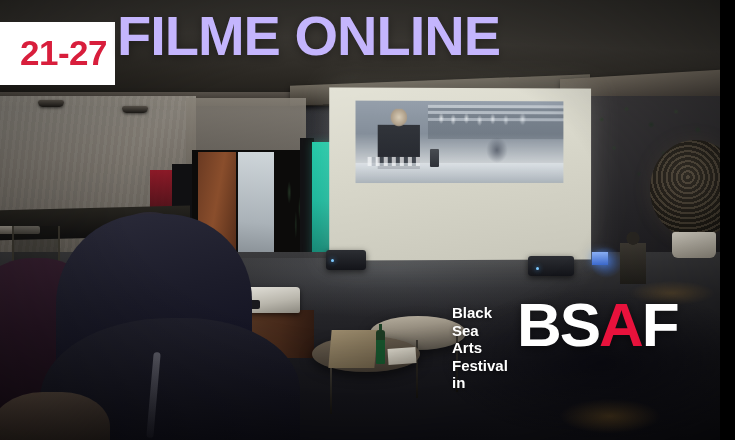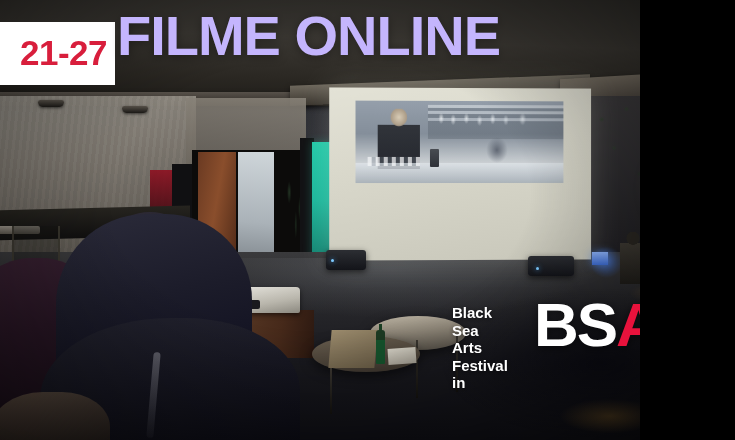--- a/index.html
+++ b/index.html
@@ -6,21 +6,21 @@
     margin: 0;
     padding: 0;
     background: #000;
   }
   body {
     font-family: "Liberation Sans", sans-serif;
   }
 
   .poster {
     position: relative;
-    width: 640px;
+    width: 720px;
     height: 440px;
     overflow: hidden;
     background: #0a0a12;
   }
 
   
   .photo {
     position: absolute;
     inset: 0;
     overflow: hidden;
@@ -466,21 +466,20 @@
   }
   .logo-bsaf {
     color: #ffffff;
     font-size: 62px;
     font-weight: bold;
     line-height: 0.82;
     letter-spacing: -2px;
     display: flex;
     align-items: center;
     text-shadow: 0 2px 8px rgba(0,0,0,.5);
-    margin-left: 17px;
   }
   .logo-a-red {
     color: #E8123C;
     font-size: 62px;
     font-weight: bold;
     letter-spacing: -2px;
   }
   .logo-city {
     color: #ffffff;
     font-size: 36px;

